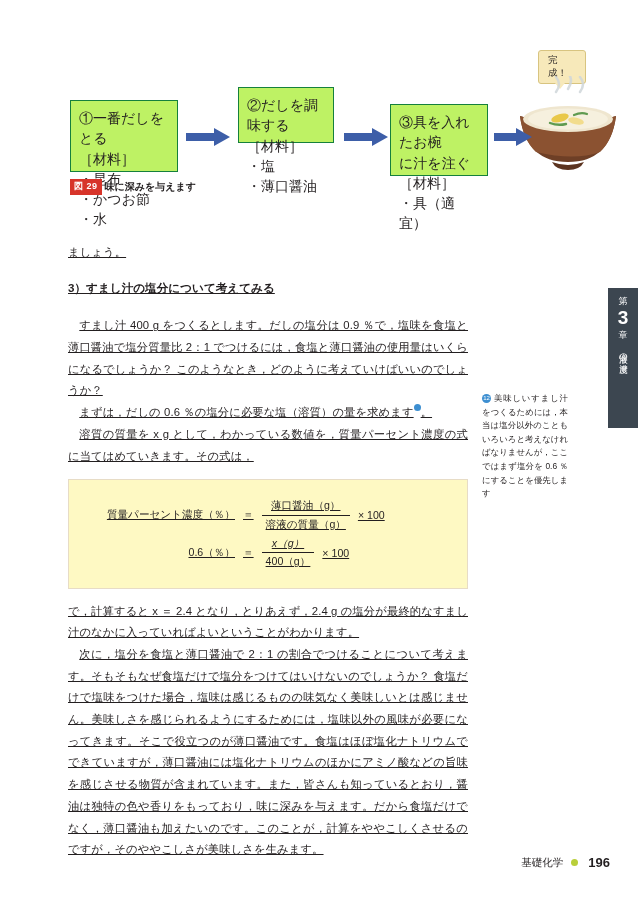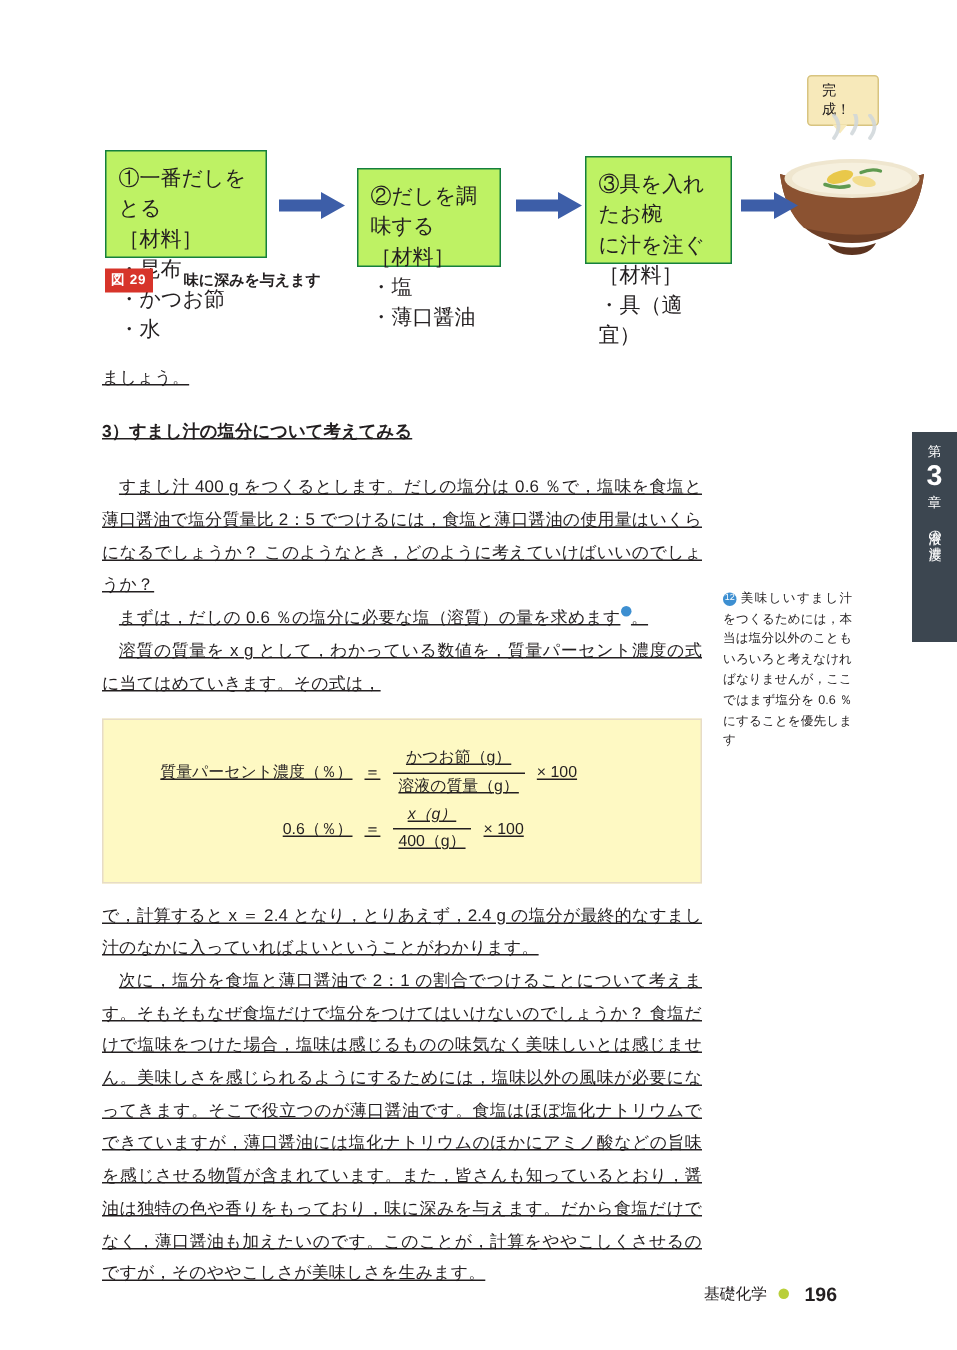--- a/index.html
+++ b/index.html
@@ -27,21 +27,21 @@
     position: absolute;
     background: #bef264;
     border: 1px solid #15803d;
     font-size: 14px;
     line-height: 1.45;
     color: #231f20;
     padding: 7px 8px 6px 8px;
     white-space: pre-line;
   }
   .flow-box.b1 { left: 10px;  top: 52px; width: 108px; height: 72px; }
-  .flow-box.b2 { left: 178px; top: 64px; width: 96px;  height: 66px; }
+  .flow-box.b2 { left: 178px; top: 39px; width: 96px;  height: 56px; }
   .flow-box.b3 { left: 330px; top: 56px; width: 98px;  height: 72px; }
 
   .arrow {
     position: absolute;
     top: 80px;
     width: 44px;
     height: 18px;
   }
   .arrow.a1 { left: 126px; }
   .arrow.a2 { left: 284px; }
@@ -76,21 +76,21 @@
 
   
   #figure-caption {
     position: absolute;
     left: 10px;
     top: 131px;
     font-size: 10px;
     font-weight: bold;
     display: flex;
     align-items: center;
-    gap: 21px;
+    gap: 3px;
   }
   .fig-num {
     background: #d7342a;
     color: #ffffff;
     font-size: 9px;
     font-weight: bold;
     padding: 1px 4px 2px 4px;
     letter-spacing: 0.5px;
   }
 
@@ -203,21 +203,21 @@
     text-align: center;
     margin-right: 2px;
     vertical-align: 1px;
   }
 
   
   #footer {
     position: absolute;
     left: 0; right: 0;
     bottom: 30px;
-    padding-right: 80px;
+    padding-right: 28px;
     display: flex;
     justify-content: flex-end;
     align-items: center;
     gap: 8px;
     font-size: 10px;
   }
   #footer .ftitle { font-size: 10.5px; }
   #footer .fdot {
     width: 7px; height: 7px; border-radius: 50%;
     background: #b9cf3a; display: inline-block;
@@ -300,32 +300,32 @@
 <div id="side-note">
   <span class="note-num">12</span><span>美味しいすまし汁をつくるためには，本当は塩分以外のこともいろいろと考えなければなりませんが，ここではまず塩分を 0.6 ％にすることを優先します</span>
 </div>
 
 <div id="body-col">
 
   <p class="para">ましょう。</p>
 
   <h3 id="heading-3">3）すまし汁の塩分について考えてみる</h3>
 
-  <p class="para indent">すまし汁 400 g をつくるとします。だしの塩分は 0.6 ％で，塩味を食塩と薄口醤油で塩分質量比 2：5 でつけるには，食塩と薄口醤油の使用量はいくらになるでしょうか？ このようなとき，どのように考えていけばいいのでしょうか？</p>
+  <p class="para indent">すまし汁 400 g をつくるとします。だしの塩分は 0.9 ％で，塩味を食塩と薄口醤油で塩分質量比 2：1 でつけるには，食塩と薄口醤油の使用量はいくらになるでしょうか？ このようなとき，どのように考えていけばいいのでしょうか？</p>
 
   <p class="para indent"><span>まずは，だしの 0.6 ％の塩分に必要な塩（溶質）の量を求めます</span><span class="supsym">12</span><span>。</span></p>
 
   <p class="para indent">溶質の質量を x g として，わかっている数値を，質量パーセント濃度の式に当てはめていきます。その式は，</p>
 
   <div id="formula-box">
     <div class="frow">
       <span class="lhs">質量パーセント濃度（％）</span>
       <span class="eq">＝</span>
       <span class="frac">
-        <span class="num">かつお節（g）</span>
+        <span class="num">薄口醤油（g）</span>
         <span class="den">溶液の質量（g）</span>
       </span>
       <span class="tail">× 100</span>
     </div>
     <div class="frow">
       <span class="lhs">0.6（％）</span>
       <span class="eq">＝</span>
       <span class="frac">
         <span class="num ital">x（g）</span>
         <span class="den">400（g）</span>

